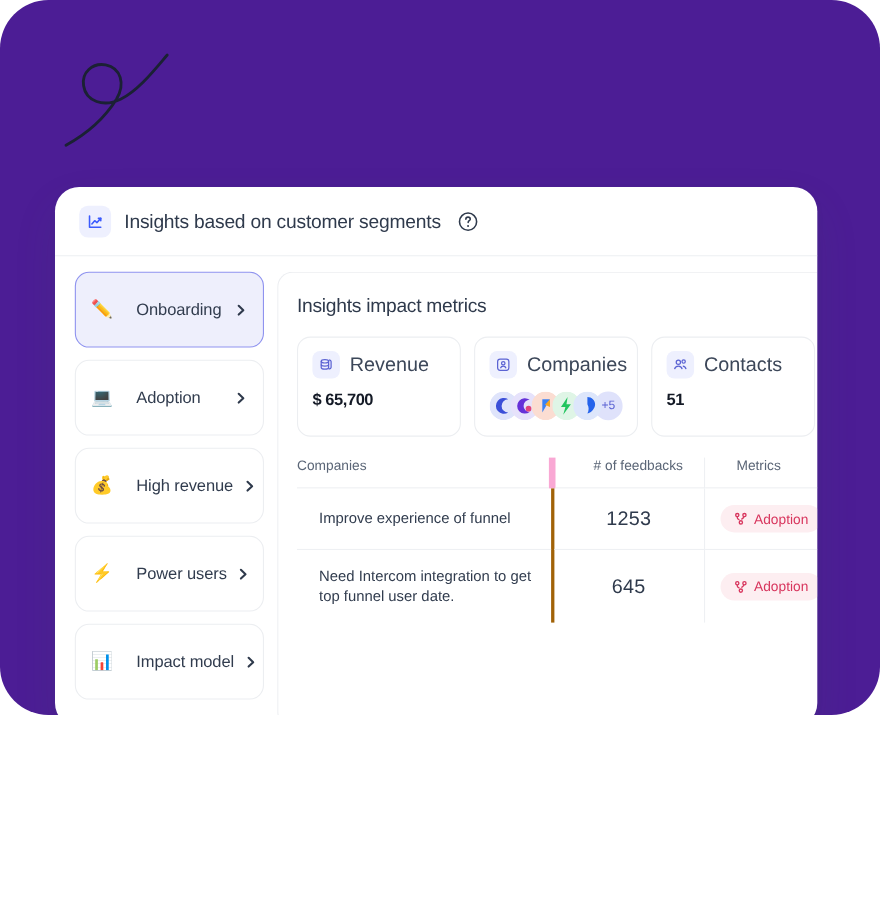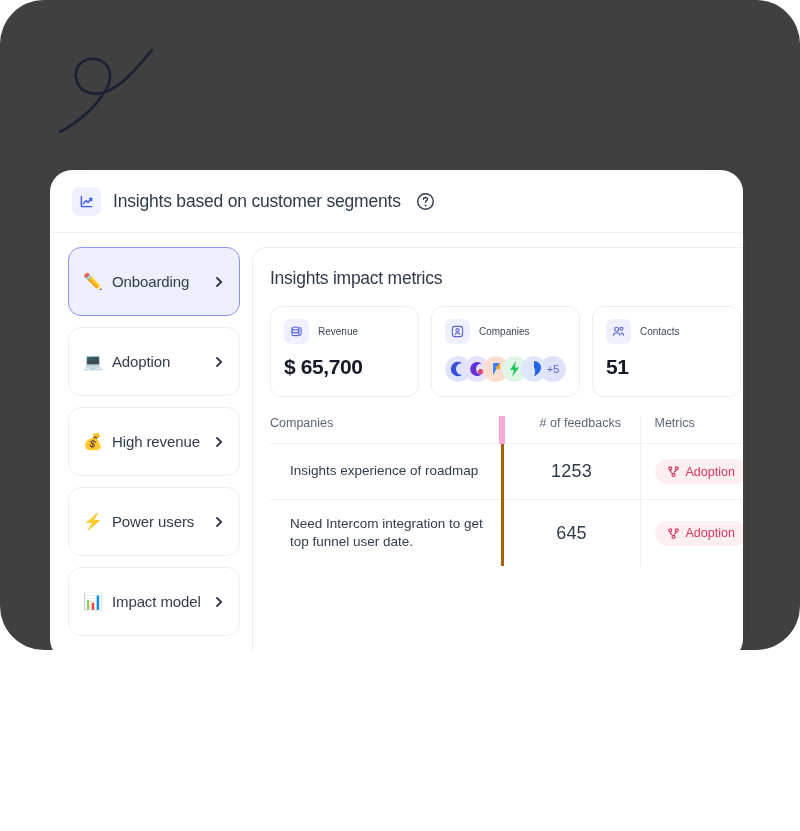--- a/index.html
+++ b/index.html
@@ -9,21 +9,21 @@
     height: 831px;
     overflow: hidden;
     background: #ffffff;
     font-family: "Liberation Sans", sans-serif;
   }
 
   .page {
     position: relative;
     width: 800px;
     height: 650px;
-    background: #404040;
+    background: #4c1d95;
     border-radius: 44px;
     overflow: hidden;
   }
 
   
   .squiggle {
     position: absolute;
     left: 52px;
     top: 32px;
     width: 120px;
@@ -111,20 +111,21 @@
     font-size: 16px;
     line-height: 1;
     flex: none;
   }
   .side-label {
     font-size: 15px;
     color: #313c4e;
     letter-spacing: -0.1px;
     flex: 1;
     white-space: nowrap;
+    margin-left: 12px;
   }
   .chev {
     width: 12px;
     height: 12px;
     flex: none;
   }
 
   
   .panel {
     flex: 1;
@@ -167,26 +168,26 @@
     width: 25px;
     height: 25px;
     border-radius: 7px;
     background: #eef0fe;
     display: flex;
     align-items: center;
     justify-content: center;
     flex: none;
   }
   .metric-name {
-    font-size: 10px;
+    font-size: 18px;
     color: #3c4759;
     white-space: nowrap;
   }
   .metric-value {
-    font-size: 21px;
+    font-size: 15px;
     font-weight: bold;
     color: #141a26;
     letter-spacing: -0.4px;
   }
 
   
   .avatars { display: flex; align-items: center; padding-top: 1px; }
   .av {
     width: 26px;
     height: 26px;
@@ -214,21 +215,21 @@
   th {
     font-size: 12.5px;
     font-weight: normal;
     color: #5b6677;
     text-align: left;
     padding: 0 0 13px 0;
     vertical-align: top;
   }
   th.c-insights { width: 232px; }
   th.c-feedbacks { width: 138px; text-align: center; border-left: 6px solid #f9a8d4; padding-left: 16px; }
-  th.c-metrics  { width: 150px; border-left: 1px solid #eef0f3; padding-left: 14px; }
+  th.c-metrics  { width: 150px; border-left: 1px solid #eef0f3; padding-left: 29px; }
 
   td {
     border-top: 1px solid #eef0f3;
     font-size: 13.5px;
     color: #313c4e;
     padding: 15px 0;
     vertical-align: middle;
   }
   td.c-insights { padding-right: 14px; padding-left: 20px; line-height: 1.35; }
   td.c-feedbacks {
@@ -414,21 +415,21 @@
         <table>
           <thead>
             <tr>
               <th class="c-insights">Companies</th>
               <th class="c-feedbacks"># of feedbacks</th>
               <th class="c-metrics">Metrics</th>
             </tr>
           </thead>
           <tbody>
             <tr>
-              <td class="c-insights">Insights experience of roadmap</td>
+              <td class="c-insights">Improve experience of funnel</td>
               <td class="c-feedbacks">1253</td>
               <td class="c-metrics">
                 <span class="badge adoption">
                   <svg width="13" height="13" viewBox="0 0 16 16" fill="none" stroke="#d8365e" stroke-width="1.5">
                     <circle cx="4" cy="4" r="1.8"></circle>
                       <circle cx="12" cy="4" r="1.8"></circle>
                       <circle cx="8" cy="12.2" r="1.8"></circle>
                     <path d="M4 5.8v1.3c0 1.2 1.1 1.8 2.4 2.2M11.6 5.6c-.4 1.6-1.7 2.6-3 3.3"></path>
                   </svg>
                   <span>Adoption</span>

